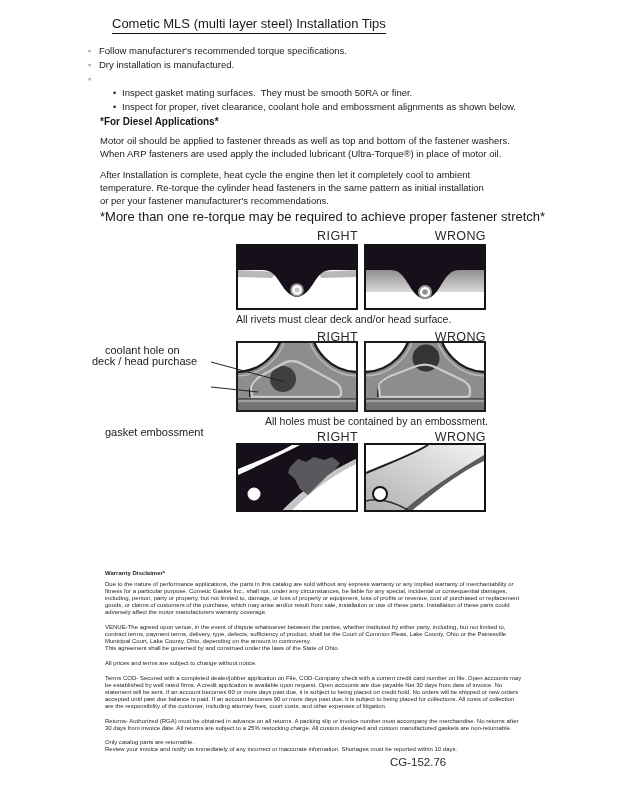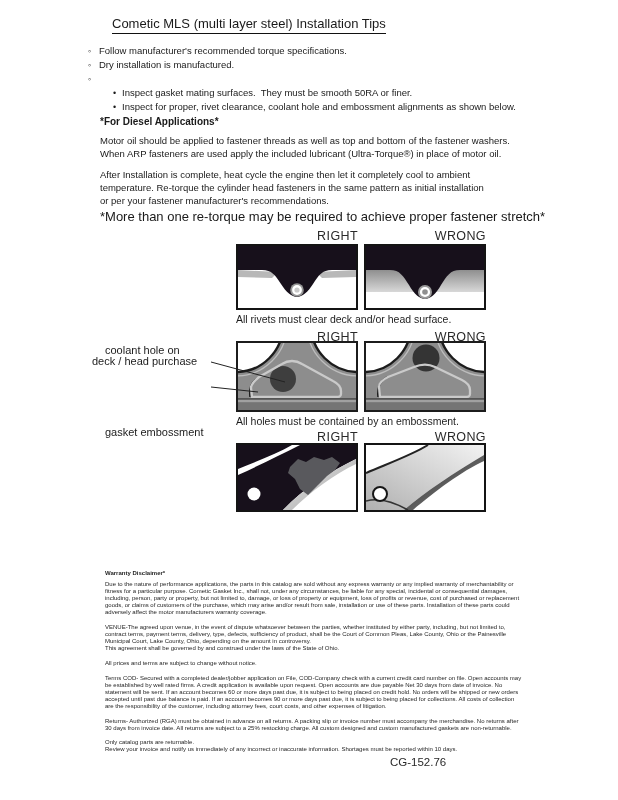--- a/index.html
+++ b/index.html
@@ -29,21 +29,21 @@
   .diesel-p1 { top:134px; }
   .diesel-p2 { top:168px; }
   .diesel-note { left:100px; top:209px; font-size:13px; white-space:nowrap;text-align:right; }
 
   
   .fig-label { width:122px; text-align:right; font-size:12.5px; letter-spacing:0.4px; color:#2a2a2a; white-space:nowrap; }
   .fig-img { width:122px; border:2px solid #141414; background:#fff; font-size:0; line-height:0; }
   .fig-caption { font-size:10.5px; color:#1d1d1d; white-space:pre-line; line-height:12.5px; }
 
   .r1-lbl { top:229px; } .r1-img { top:244px; height:66px; } .r1-cap { left:236px; top:313px; }
-  .r2-lbl { top:330px; } .r2-img { top:341px; height:71px; border-color:#1c1c1c; } .r2-cap { left:236px; top:415px; width:252px; text-align:left; }
+  .r2-lbl { top:330px; } .r2-img { top:341px; height:71px; border-color:#1c1c1c; } .r2-cap { left:236px; top:415px; width:252px; text-align:right; }
   .r3-lbl { top:430px; } .r3-img { top:443px; height:69px; } .r3-cap { left:236px; top:515px; }
   .col-right { left:236px; } .col-wrong { left:364px; }
 
   .ann { font-size:11px; color:#1c1c1c; width:104px; text-align:left; line-height:11px; white-space:nowrap; }
   .ann-coolant1 { left:105px; top:345px; }
   .ann-coolant2 { left:92px;  top:356px; width:117px; }
   .ann-emboss   { left:105px; top:382px;margin-top:45px; }
   .leader-lines { left:105px; top:340px; pointer-events:none; }
 
   

